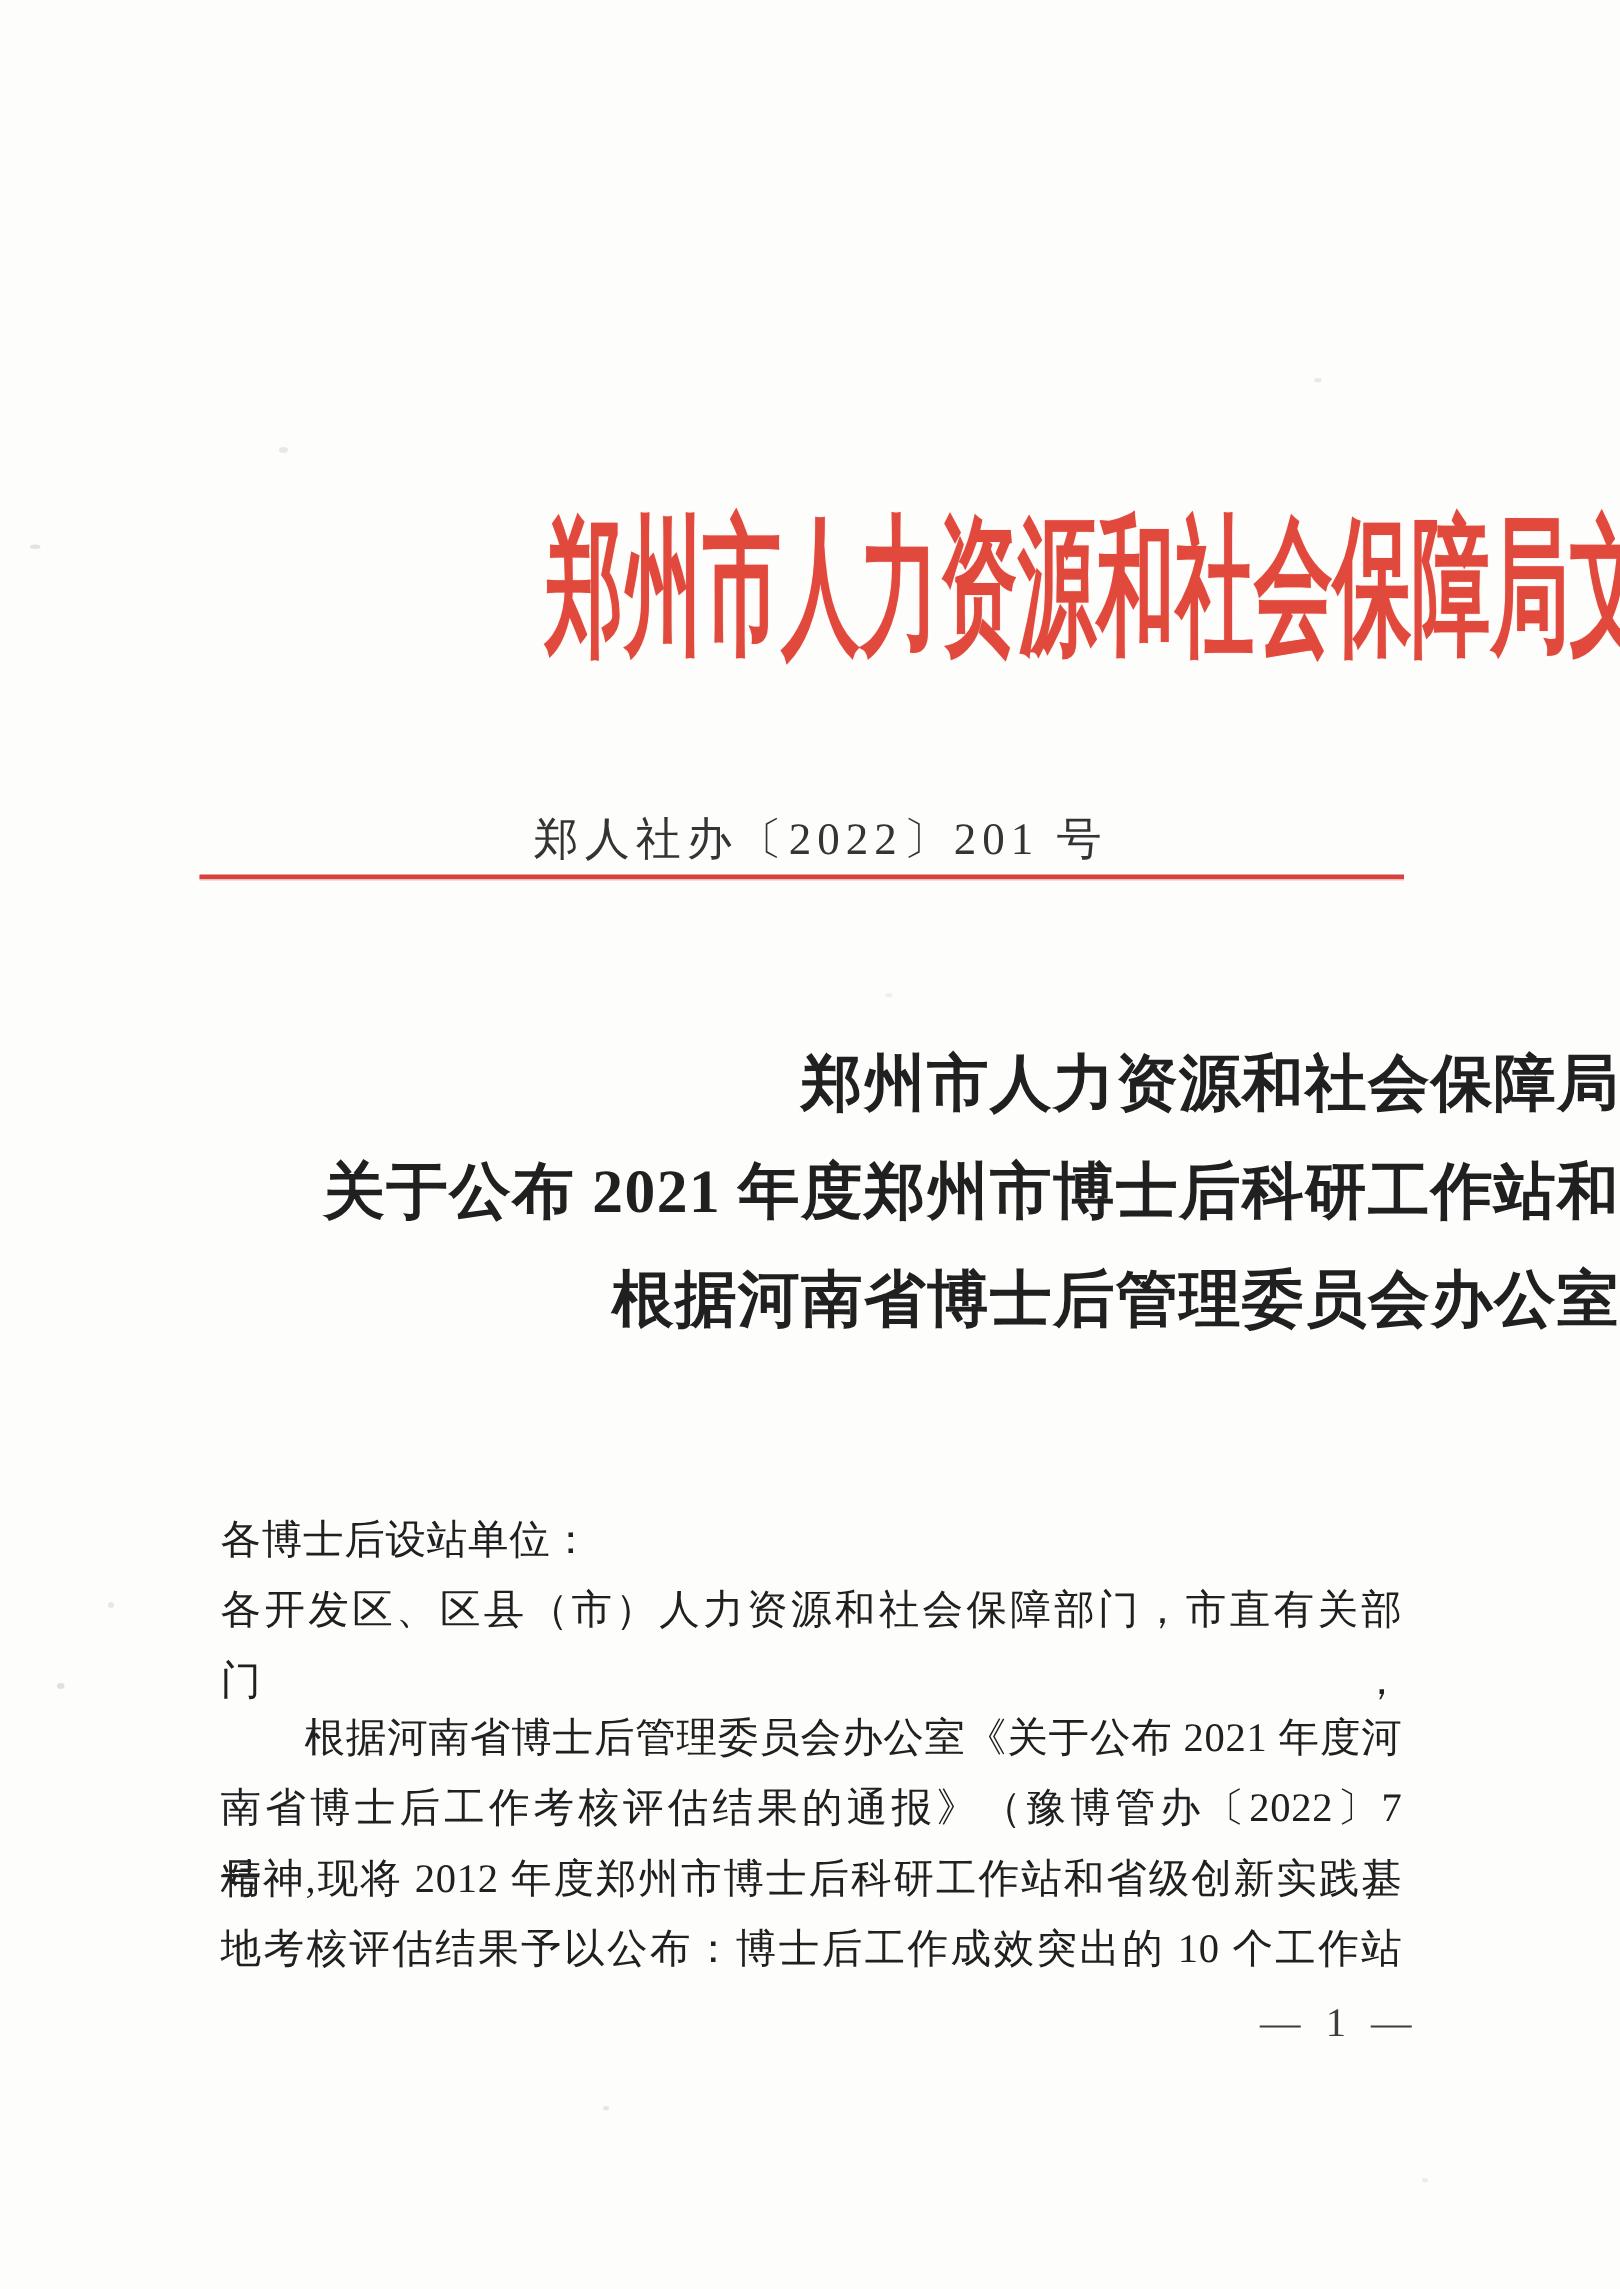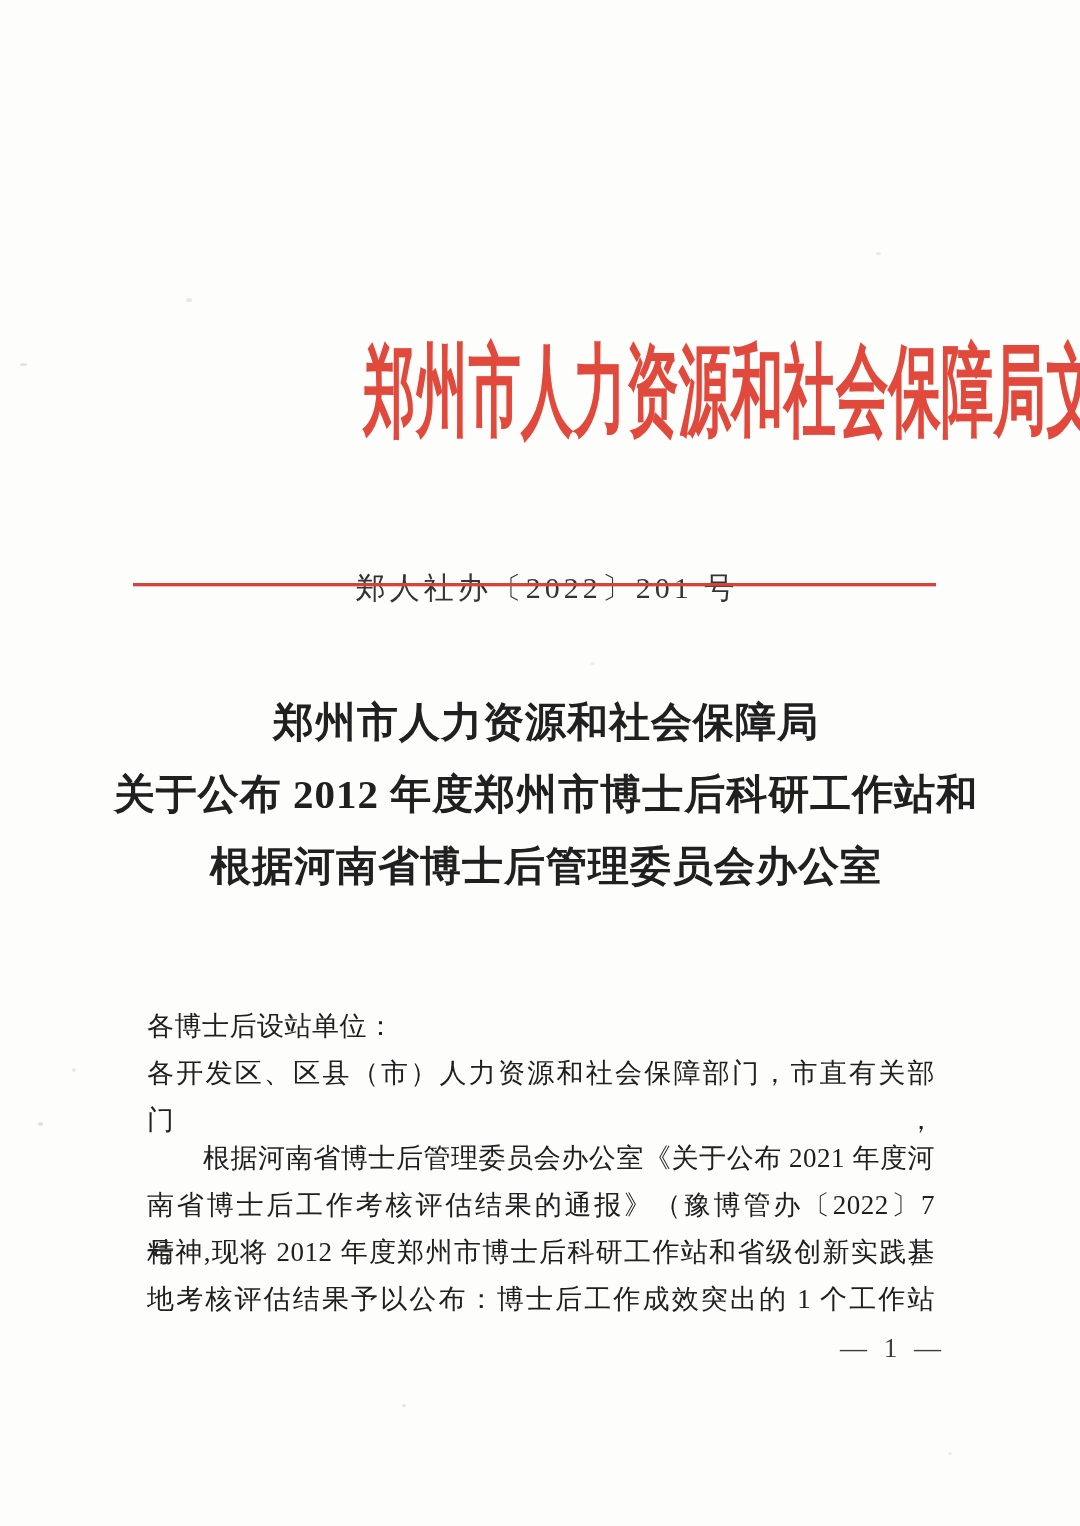--- a/index.html
+++ b/index.html
@@ -35,42 +35,42 @@
   }
   .letterhead .squeeze{
     display:inline-block;
     transform:scaleX(.52);
     transform-origin:50% 50%;
     letter-spacing:1px;
   }
   
   .doc-number{
     position:absolute;
-    top:568px;left:0;right:0;
+    top:540px;left:0;right:0;
     padding-left:14px;
     text-align:center;
     font-size:30px;
     line-height:40px;
     letter-spacing:4px;
     color:var(--ink-soft);
   }
   
   .red-rule{
     position:absolute;
     top:583px;left:133px;
     width:803px;height:3px;
     background:var(--rule-red);
     box-shadow:0 1px 0 rgba(213,67,60,.35);
   }
   
   .doc-title{
     position:absolute;
     top:686px;left:0;right:0;
     padding-left:12px;
-    text-align:center;
+    text-align:right;
     color:var(--ink);
     font-weight:bold;
     font-size:41px;
     line-height:72px;
     letter-spacing:1px;
   }
   
   .doc-body{
     position:absolute;
     top:1003px;left:147px;
@@ -130,31 +130,31 @@
   <div class="letterhead">
     <span class="squeeze">郑州市人力资源和社会保障局文件</span>
   </div>
 
   <div class="doc-number">郑人社办〔2022〕201 号</div>
 
   <div class="red-rule"></div>
 
   <div class="doc-title">
     <div class="t-line">郑州市人力资源和社会保障局</div>
-    <div class="t-line">关于公布 2012 年度郑州市博士后科研工作站和</div>
+    <div class="t-line">关于公布 2021 年度郑州市博士后科研工作站和</div>
     <div class="t-line">根据河南省博士后管理委员会办公室</div>
   </div>
 
   <div class="doc-body">
     <div class="b-line short">各博士后设站单位：</div>
     <div class="b-line">各开发区、区县（市）人力资源和社会保障部门，市直有关部门，</div>
     <div class="b-line indent">根据河南省博士后管理委员会办公室《关于公布 2021 年度河</div>
     <div class="b-line">南省博士后工作考核评估结果的通报》（豫博管办〔2022〕7 号）</div>
     <div class="b-line">精神,现将 2012 年度郑州市博士后科研工作站和省级创新实践基</div>
-    <div class="b-line">地考核评估结果予以公布：博士后工作成效突出的 1 个工作站</div>
+    <div class="b-line">地考核评估结果予以公布：博士后工作成效突出的 10 个工作站</div>
   </div>
 
   <div class="page-number">— 1 —</div>
 
   <div class="speck s1"></div>
   <div class="speck s2"></div>
   <div class="speck s3"></div>
   <div class="speck s4"></div>
   <div class="speck s5"></div>
   <div class="speck s6"></div>

